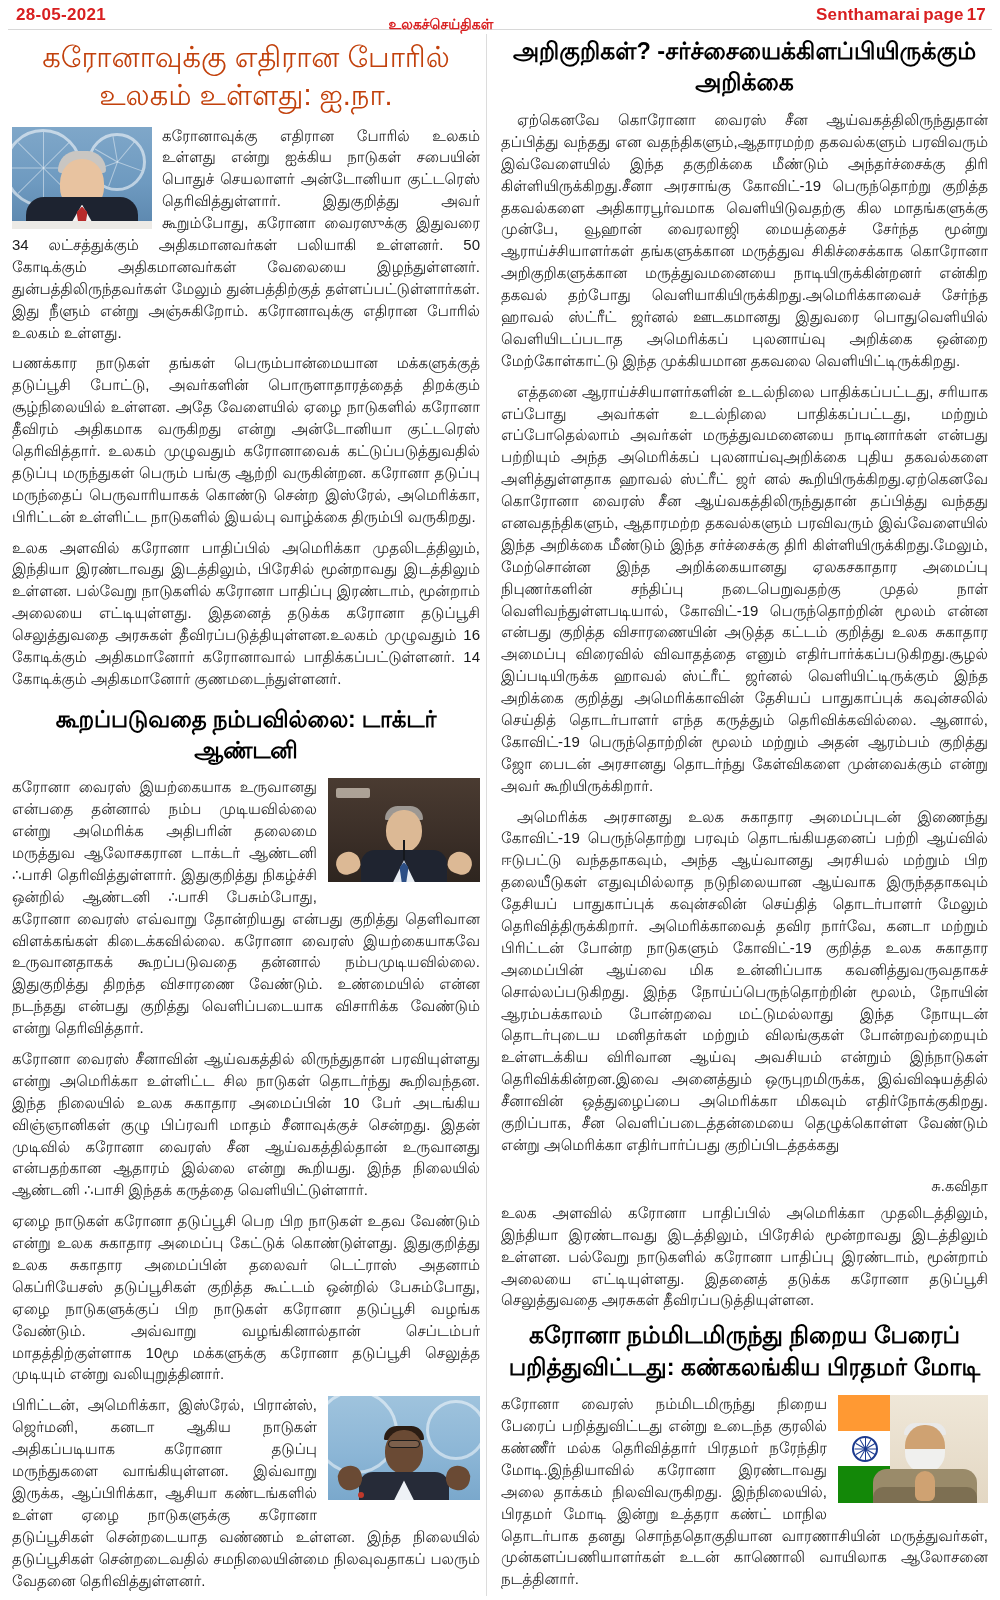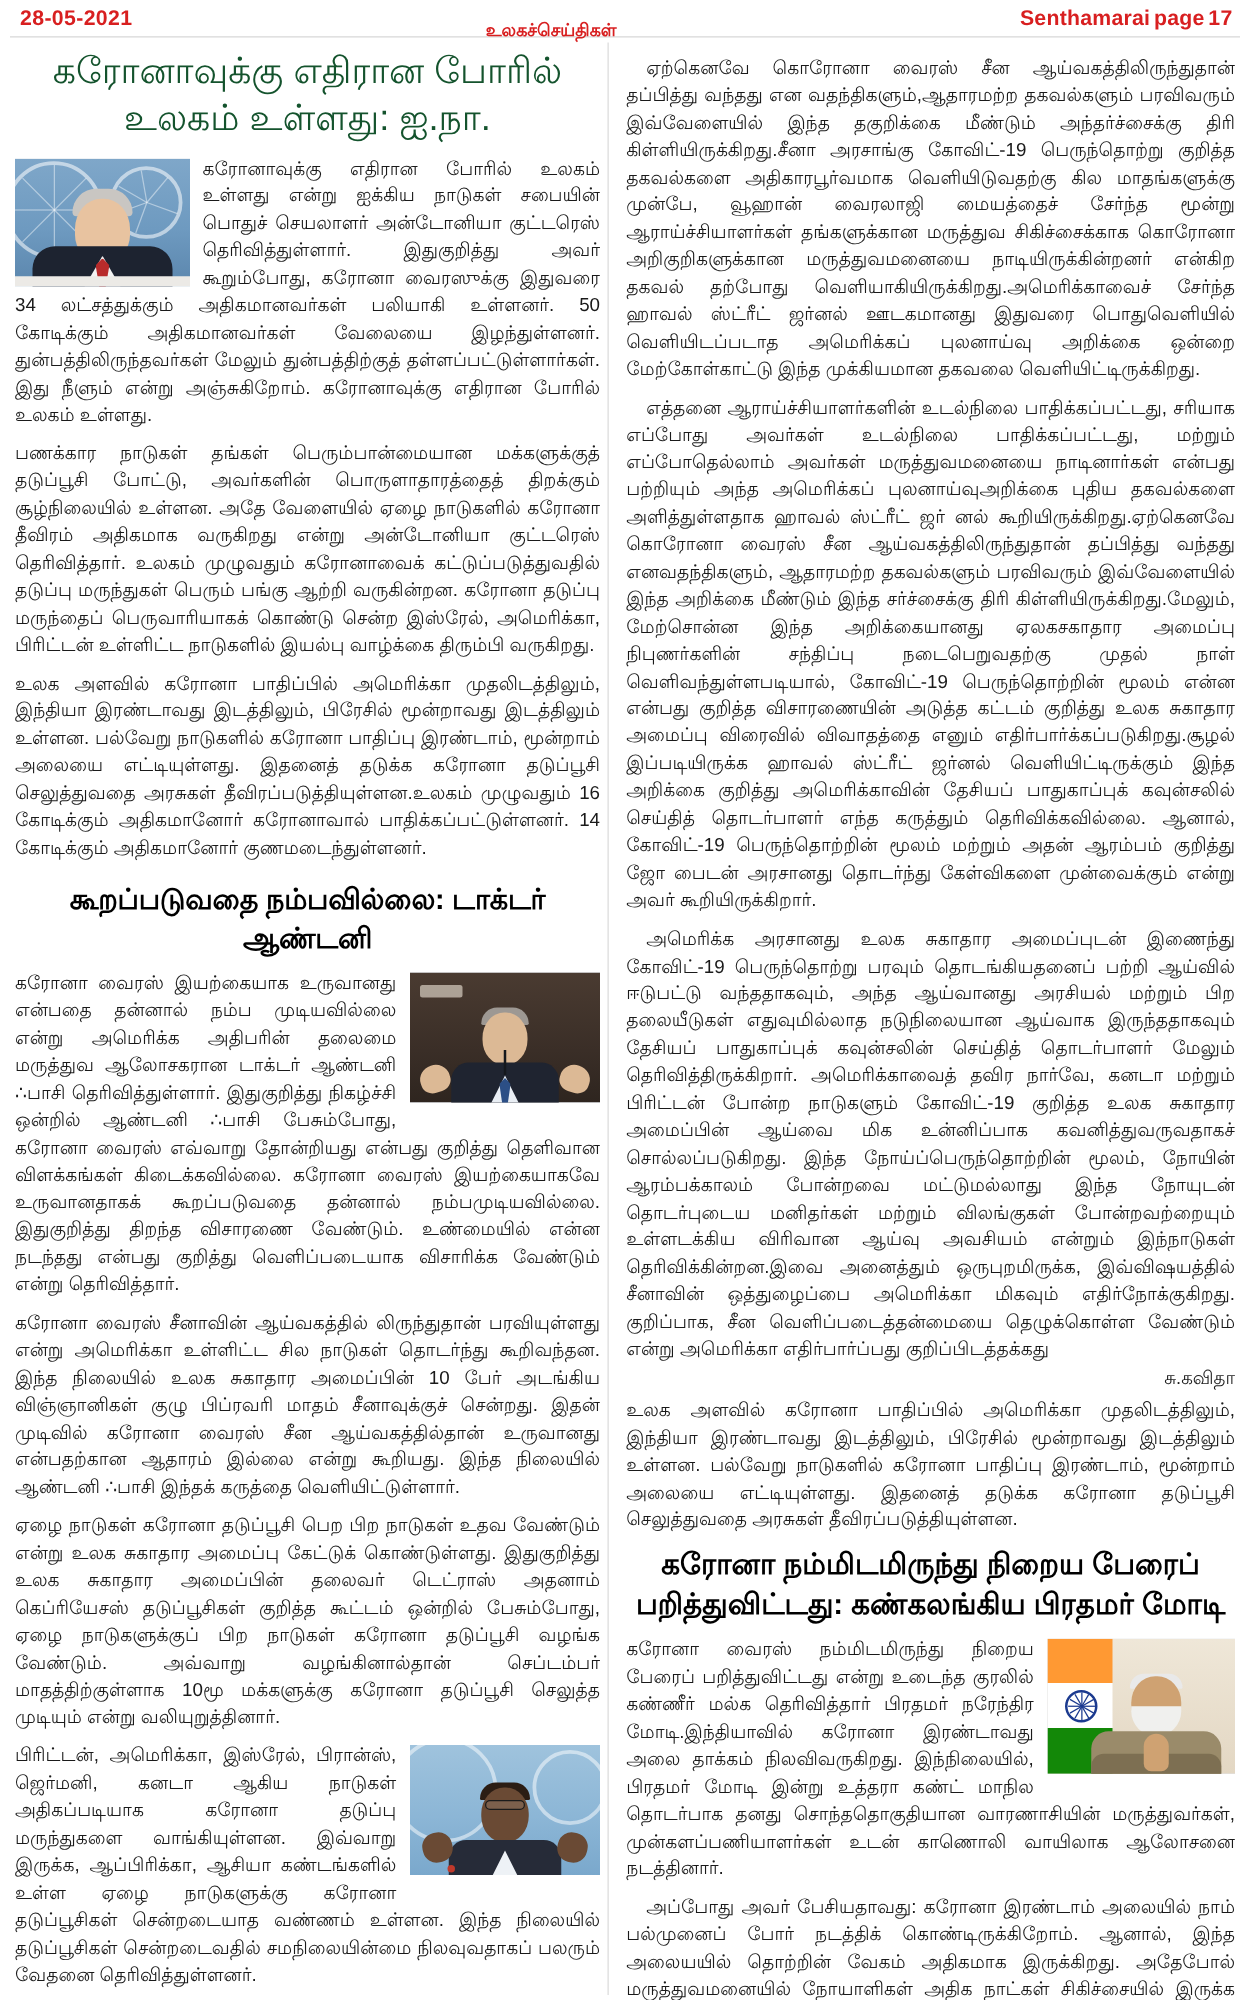--- a/index.html
+++ b/index.html
@@ -66,21 +66,21 @@
   .col-right { width: 506px; padding: 0 4px 0 14px; border-left: 1.2px solid #dcdcdc; }
 
   
   h1.hl-main {
     font-family: "Liberation Sans", "DejaVu Sans", sans-serif;
     font-size: 29px;
     line-height: 1.32;
     font-weight: 400;
     text-align: center;
     margin: 4px 0 10px;
-    color: #14532d;
+    color: #c2410c;
   }
   h2.hl-bold {
     font-family: "Liberation Sans", "DejaVu Sans", sans-serif;
     font-size: 23px;
     line-height: 1.36;
     font-weight: bold;
     text-align: center;
     margin: 14px 0 10px;
     color: #000;
     letter-spacing: -0.2px;
@@ -101,21 +101,21 @@
   p.body {
     font-size: 15px;
     line-height: 1.46;
     text-align: justify;
     text-justify: inter-word;
     margin: 0 0 9px;
     color: #1a1a1a;
     hyphens: none;
   }
   p.body.indent { text-indent: 16px; }
-  p.body.nogap { margin-bottom: 4px; }
+  p.body.nogap { margin-bottom: 22px; }
   p.byline {
     font-size: 14.6px;
     text-align: right;
     margin: 0 0 6px;
     color: #1a1a1a;
   }
 
   
   .photo {
     position: relative;
@@ -316,20 +316,21 @@
         </div>
 
       </div>
 
     </div>
 
     <div class="col col-right">
 
       <div>
         <h2 class="hl-right">
+          <span class="ln">அறிகுறிகள்? -சர்ச்சையைக்கிளப்பியிருக்கும் அறிக்கை</span>
         </h2>
 
         <p class="body indent">ஏற்கெனவே கொரோனா வைரஸ் சீன ஆய்வகத்திலிருந்துதான் தப்பித்து வந்தது என வதந்திகளும்,ஆதாரமற்ற தகவல்களும் பரவிவரும் இவ்வேளையில் இந்த தகுறிக்கை மீண்டும் அந்தர்ச்சைக்கு திரி கிள்ளியிருக்கிறது.சீனா அரசாங்கு கோவிட்-19 பெருந்தொற்று குறித்த தகவல்களை அதிகாரபூர்வமாக வெளியிடுவதற்கு கில மாதங்களுக்கு முன்பே, வூஹான் வைரலாஜி மையத்தைச் சேர்ந்த மூன்று ஆராய்ச்சியாளர்கள் தங்களுக்கான மருத்துவ சிகிச்சைக்காக கொரோனா அறிகுறிகளுக்கான மருத்துவமனையை நாடியிருக்கின்றனர் என்கிற தகவல் தற்போது வெளியாகியிருக்கிறது.அமெரிக்காவைச் சேர்ந்த ஹாவல் ஸ்ட்ரீட் ஜர்னல் ஊடகமானது இதுவரை பொதுவெளியில் வெளியிடப்படாத அமெரிக்கப் புலனாய்வு அறிக்கை ஒன்றை மேற்கோள்காட்டு இந்த முக்கியமான தகவலை வெளியிட்டிருக்கிறது.</p>
         <p class="body indent">எத்தனை ஆராய்ச்சியாளர்களின் உடல்நிலை பாதிக்கப்பட்டது, சரியாக எப்போது அவர்கள் உடல்நிலை பாதிக்கப்பட்டது, மற்றும் எப்போதெல்லாம் அவர்கள் மருத்துவமனையை நாடினார்கள் என்பது பற்றியும் அந்த அமெரிக்கப் புலனாய்வுஅறிக்கை புதிய தகவல்களை அளித்துள்ளதாக ஹாவல் ஸ்ட்ரீட் ஜர் னல் கூறியிருக்கிறது.ஏற்கெனவே கொரோனா வைரஸ் சீன ஆய்வகத்திலிருந்துதான் தப்பித்து வந்தது எனவதந்திகளும், ஆதாரமற்ற தகவல்களும் பரவிவரும் இவ்வேளையில் இந்த அறிக்கை மீண்டும் இந்த சர்ச்சைக்கு திரி கிள்ளியிருக்கிறது.மேலும், மேற்சொன்ன இந்த அறிக்கையானது ஏலகசகாதார அமைப்பு நிபுணர்களின் சந்திப்பு நடைபெறுவதற்கு முதல் நாள் வெளிவந்துள்ளபடியால், கோவிட்-19 பெருந்தொற்றின் மூலம் என்ன என்பது குறித்த விசாரணையின் அடுத்த கட்டம் குறித்து உலக சுகாதார அமைப்பு விரைவில் விவாதத்தை எனும் எதிர்பார்க்கப்படுகிறது.சூழல் இப்படியிருக்க ஹாவல் ஸ்ட்ரீட் ஜர்னல் வெளியிட்டிருக்கும் இந்த அறிக்கை குறித்து அமெரிக்காவின் தேசியப் பாதுகாப்புக் கவுன்சலில் செய்தித் தொடர்பாளர் எந்த கருத்தும் தெரிவிக்கவில்லை. ஆனால், கோவிட்-19 பெருந்தொற்றின் மூலம் மற்றும் அதன் ஆரம்பம் குறித்து ஜோ பைடன் அரசானது தொடர்ந்து கேள்விகளை முன்வைக்கும் என்று அவர் கூறியிருக்கிறார்.</p>
         <p class="body indent nogap">அமெரிக்க அரசானது உலக சுகாதார அமைப்புடன் இணைந்து கோவிட்-19 பெருந்தொற்று பரவும் தொடங்கியதனைப் பற்றி ஆய்வில் ஈடுபட்டு வந்ததாகவும், அந்த ஆய்வானது அரசியல் மற்றும் பிற தலையீடுகள் எதுவுமில்லாத நடுநிலையான ஆய்வாக இருந்ததாகவும் தேசியப் பாதுகாப்புக் கவுன்சலின் செய்தித் தொடர்பாளர் மேலும் தெரிவித்திருக்கிறார். அமெரிக்காவைத் தவிர நார்வே, கனடா மற்றும் பிரிட்டன் போன்ற நாடுகளும் கோவிட்-19 குறித்த உலக சுகாதார அமைப்பின் ஆய்வை மிக உன்னிப்பாக கவனித்துவருவதாகச் சொல்லப்படுகிறது. இந்த நோய்ப்பெருந்தொற்றின் மூலம், நோயின் ஆரம்பக்காலம் போன்றவை மட்டுமல்லாது இந்த நோயுடன் தொடர்புடைய மனிதர்கள் மற்றும் விலங்குகள் போன்றவற்றையும் உள்ளடக்கிய விரிவான ஆய்வு அவசியம் என்றும் இந்நாடுகள் தெரிவிக்கின்றன.இவை அனைத்தும் ஒருபுறமிருக்க, இவ்விஷயத்தில் சீனாவின் ஒத்துழைப்பை அமெரிக்கா மிகவும் எதிர்நோக்குகிறது. குறிப்பாக, சீன வெளிப்படைத்தன்மையை தெழுக்கொள்ள வேண்டும் என்று அமெரிக்கா எதிர்பார்ப்பது குறிப்பிடத்தக்கது</p>
 
         <p class="byline">சு.கவிதா</p>
 
         <p class="body">உலக அளவில் கரோனா பாதிப்பில் அமெரிக்கா முதலிடத்திலும், இந்தியா இரண்டாவது இடத்திலும், பிரேசில் மூன்றாவது இடத்திலும் உள்ளன. பல்வேறு நாடுகளில் கரோனா பாதிப்பு இரண்டாம், மூன்றாம் அலையை எட்டியுள்ளது. இதனைத் தடுக்க கரோனா தடுப்பூசி செலுத்துவதை அரசுகள் தீவிரப்படுத்தியுள்ளன.</p>
       </div>

